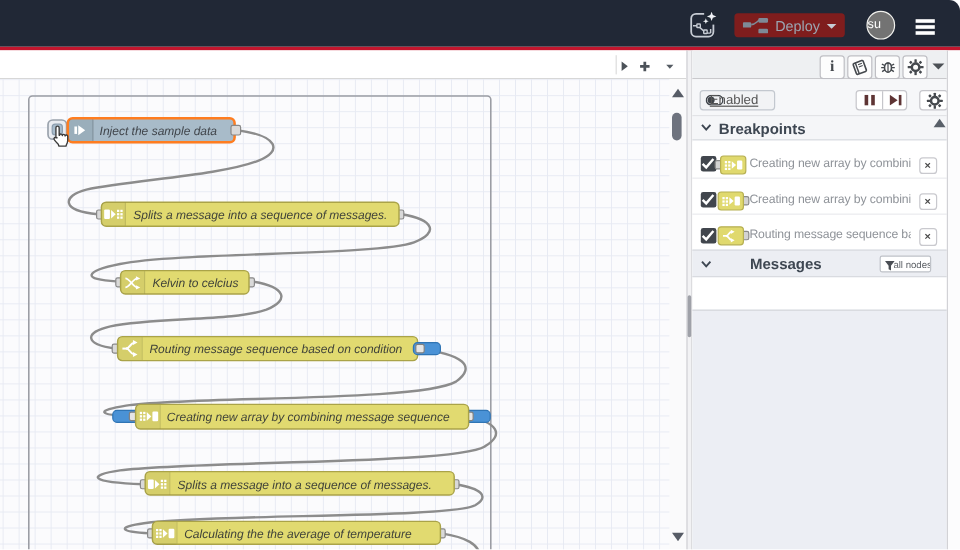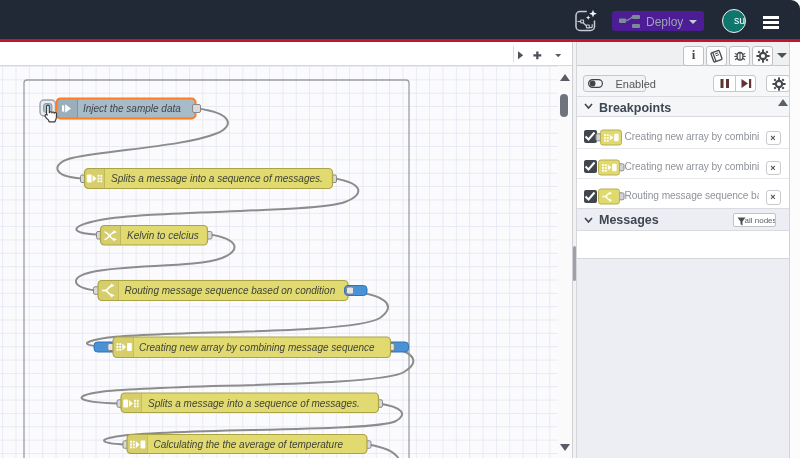--- a/index.html
+++ b/index.html
@@ -3,25 +3,25 @@
 <meta charset="utf-8">
 <style>
 *{margin:0;padding:0;box-sizing:border-box;}
 html,body{width:800px;height:458px;overflow:hidden;background:#fff;font-family:"Liberation Sans",sans-serif;}
 .abs{position:absolute;}
 #page{position:relative;width:800px;height:458px;}
 
 #header{left:0;top:0;width:800px;height:39px;background:#212836;border-top-right-radius:9px;}
 #redline{left:0;top:39px;width:800px;height:3px;background:#c3152d;}
 
-#deploy{left:612px;top:11px;width:92px;height:20px;background:#4c1d95;border-radius:3px;color:#9aa5b1;font-size:12px;text-align:center;}
+#deploy{left:612px;top:11px;width:92px;height:20px;background:#7f1d1d;border-radius:3px;color:#9aa5b1;font-size:12px;text-align:center;}
 #deploy .lbl{position:absolute;left:34px;top:3.5px;}
 #deploy .car{position:absolute;right:7px;top:8.5px;width:0;height:0;border-left:4px solid transparent;border-right:4px solid transparent;border-top:4.5px solid #c6cdd5;}
 
-#avatar{left:722px;top:8.5px;width:24px;height:24px;border-radius:50%;background:#0f766e;border:1.5px solid #f2f2ee;color:#fff;font-size:10.5px;text-align:right;line-height:20.5px;}
+#avatar{left:722px;top:8.5px;width:24px;height:24px;border-radius:50%;background:#737373;border:1.5px solid #f2f2ee;color:#fff;font-size:10.5px;text-align:left;line-height:20.5px;}
 
 .hbar{left:762.5px;width:16.5px;height:3px;background:#fff;}
 
 #ctoolbar{left:0;top:42px;width:572px;height:24px;background:#fff;border-bottom:1px solid #d7d7d7;}
 #ctb-sep{left:513px;top:46px;width:1px;height:16px;background:#ddd;}
 
 #canvas{left:0;top:66px;width:558px;height:392px;background-color:#fbfbfd;background-image:linear-gradient(to right,#e7eaf3 1px,transparent 1px),linear-gradient(to bottom,#e7eaf3 1px,transparent 1px);background-size:13.35px 13.35px;background-position:2.2px 0px;}
 #cansvg{left:0;top:66px;}
 
 #cscroll{left:558px;top:66px;width:14px;height:392px;background:#fafafb;}
@@ -33,21 +33,21 @@
 #gthumb{left:572.5px;top:246px;width:3.5px;height:35px;background:#9fa1a8;border-radius:2px;}
 
 #sidebar{left:577px;top:42px;width:212px;height:416px;background:#fff;}
 #sb-tabbar{left:577px;top:42px;width:212px;height:24px;background:#eef0f2;border-bottom:1px solid #c9c9cc;}
 #sb-tab{left:580px;top:45px;width:93px;height:21px;background:#fff;border:1px solid #c9c9cc;border-bottom:none;border-radius:2px 2px 0 0;font-size:12.5px;color:#4a4e52;}
 #sb-tab span{position:absolute;left:22px;top:3px;}
 .ibtn{top:45.5px;width:20.5px;height:20px;background:#fdfdfd;border:1px solid #bfbfc4;border-radius:3px;}
 
 #sb-toolbar{left:577px;top:66px;width:212px;height:30.5px;background:#f6f7f9;border-bottom:1px solid #dcdee2;}
 #btn-enabled{left:582.5px;top:74.5px;width:63px;height:17.5px;background:#f2f3f5;border:1px solid #c3c8cf;border-radius:3px;font-size:11px;color:#555;}
-#btn-enabled span{position:absolute;left:32px;top:2px;}
+#btn-enabled span{position:absolute;left:8px;top:2px;text-decoration:underline;}
 #grp-pause{left:712.5px;top:74.5px;width:43px;height:17.5px;background:#fff;border:1px solid #c6c6cb;border-radius:3px;}
 #btn-gear2{left:765.5px;top:74.5px;width:24px;height:17.5px;background:#fff;border:1px solid #c6c6cb;border-radius:3px;}
 
 #hdr-bp{left:577px;top:96.5px;width:212px;height:20px;background:#f5f6f8;border-bottom:1px solid #d9dbe0;}
 #hdr-msg{left:577px;top:208px;width:212px;height:23px;background:#eceef3;border-top:1px solid #d9dbe0;border-bottom:1px solid #d9dbe0;}
 .sechdr{font-size:12.5px;font-weight:bold;color:#3e4752;}
 
 .bprow{left:577px;width:212px;height:30px;background:#fff;border-bottom:1px solid #e7e8ec;}
 .cbx{left:583.5px;width:13px;height:13px;background:#41464d;border-radius:2px;}
 .xbtn{left:765.5px;width:15px;height:14.5px;background:#fff;border:1px solid #c9c9ce;border-radius:3px;color:#4a4a4a;font-size:9px;font-weight:bold;text-align:center;line-height:12px;}
@@ -396,21 +396,21 @@
     <path d="M13 3.5 l3.2 1.7 -3.2 1.7 z" fill="#fff"></path>
     <path d="M13 10.6 l3.2 1.7 -3.2 1.7 z" fill="#fff"></path>
   </svg>
   <div class="bplbl abs" style="top:190px;">Routing message sequence bas</div>
   <div class="xbtn abs" style="top:190px;">×</div>
 
   <div id="hdr-msg" class="abs"></div>
   <svg class="abs" style="left:584px;top:216px;" width="9" height="8" viewBox="0 0 9 8">
       <path d="M1 2 L4.5 6 L8 2" fill="none" stroke="#3e4752" stroke-width="1.6"></path>
     </svg>
-  <div class="abs sechdr" style="left:599px;top:213px;text-align:right;">Messages</div>
+  <div class="abs sechdr" style="left:625px;top:213px;text-align:right;">Messages</div>
   <div id="btn-allnodes" class="abs">
     <svg class="abs" style="left:3px;top:3px;" width="9" height="9" viewBox="0 0 9 9">
         <path d="M0.5 0.5 h8 l-3 4 v4 l-2 -1.2 v-2.8 z" fill="#4a4e54"></path>
       </svg>
     <span style="position:absolute;left:11px;top:2.5px;">all nodes</span>
   </div>
   <div id="msgarea" class="abs"></div>
 
   <div id="rstrip" class="abs"></div>
 </div>

